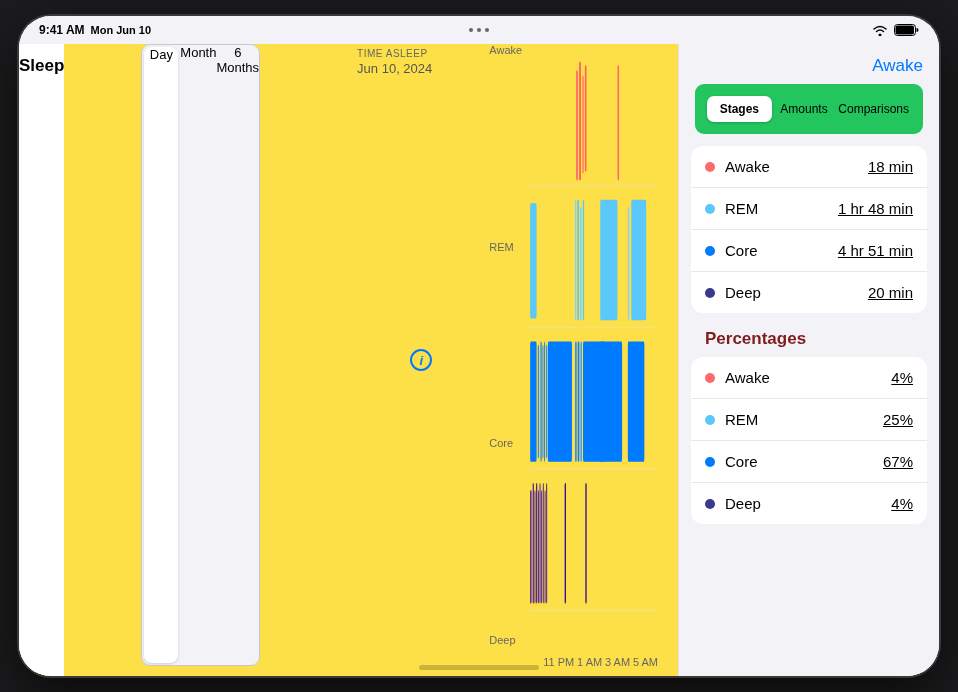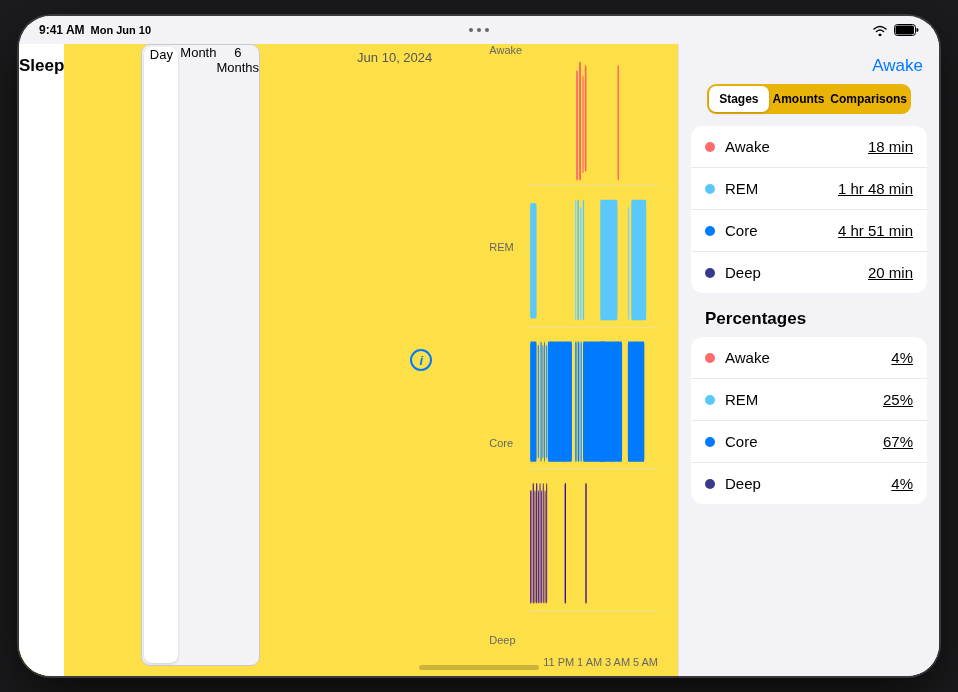--- a/index.html
+++ b/index.html
@@ -207,34 +207,34 @@
       color: #007aff;
       font-size: 17px;
       cursor: pointer;
       background: none;
       border: none;
     }
 
     
     .segment-control {
       display: flex;
-      margin: 0 28px 12px;
-      background: #eab308;
+      margin: 0 16px 12px;
+      background: #22c55e;
       border-radius: 9px;
-      padding: 2px;
+      padding: 12px;
     }
     .segment-btn {
       flex: 1;
       text-align: center;
       padding: 6px 2px;
       font-size: 12px;
       color: #000;
       border-radius: 7px;
       cursor: pointer;
-      font-weight: 700;
+      font-weight: 400;
     }
     .segment-btn.active {
       background: #fff;
       font-weight: 600;
       box-shadow: 0 1px 3px rgba(0,0,0,0.2);
     }
 
     
     .stages-list {
       margin: 0 12px 8px;
@@ -264,21 +264,21 @@
     .stage-value {
       font-size: 15px;
       color: #000;
       text-decoration: underline;
     }
 
     
     .percentages-header {
       font-size: 17px;
       font-weight: 600;
-      color: #000000;
+      color: #7f1d1d;
       padding: 8px 14px 8px;
       margin: 0 12px;
     }
     .pct-list {
       margin: 0 12px 8px;
       background: #fff;
       border-radius: 12px;
       overflow: hidden;
     }
 
@@ -332,20 +332,21 @@
 
       <div class="sleep-header">Sleep</div>
 
       <div class="tab-bar">
         <div class="tab-item active">Day</div>
         <div class="tab-item">Month</div>
         <div class="tab-item">6 Months</div>
       </div>
 
       <div class="sleep-stats">
+        <div class="time-asleep-label">TIME ASLEEP</div>
         <div class="sleep-date">Jun 10, 2024</div>
         <div class="info-icon">i</div>
       </div>
 
       <div class="chart-container">
         <div class="chart-inner">
 
           <div class="y-labels">
             <span>Awake</span>
             <span>REM</span>

